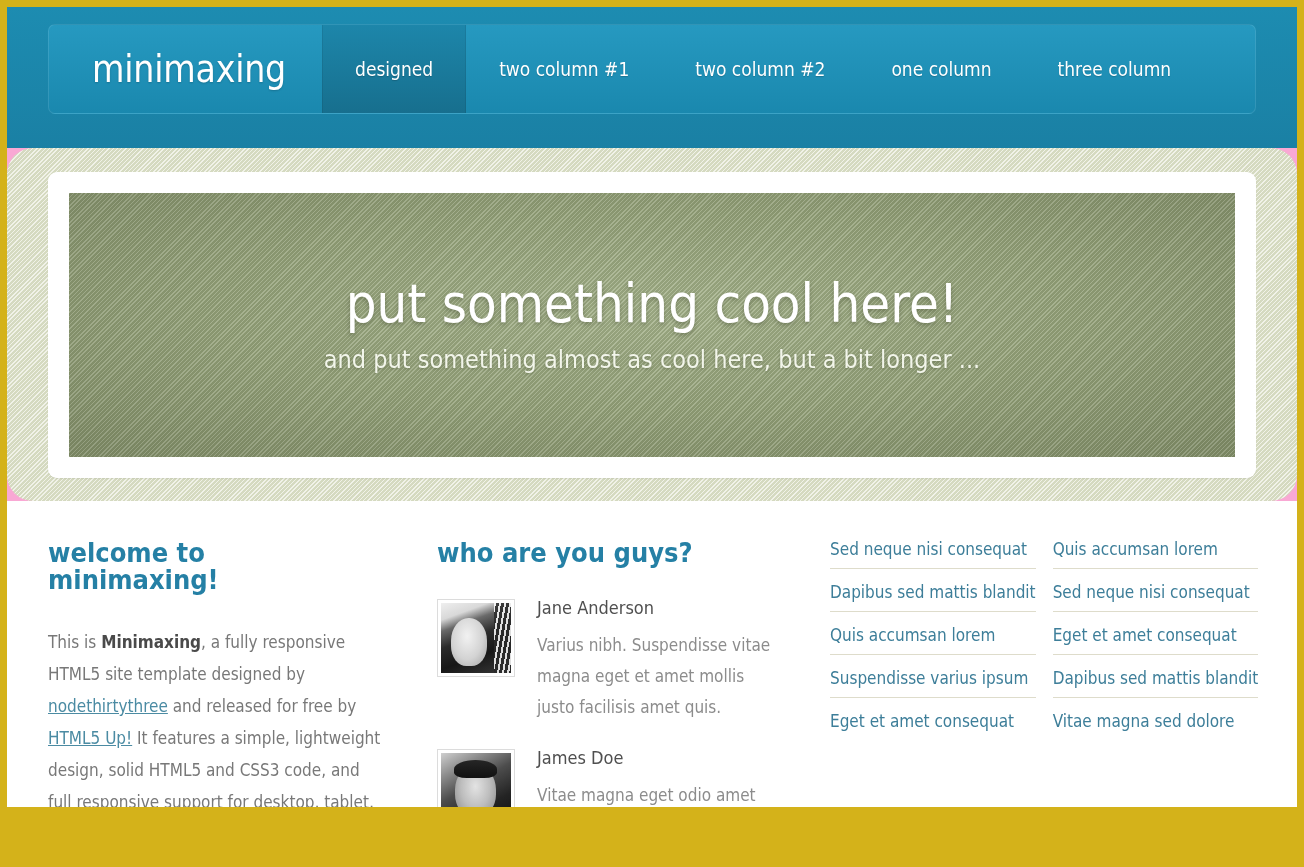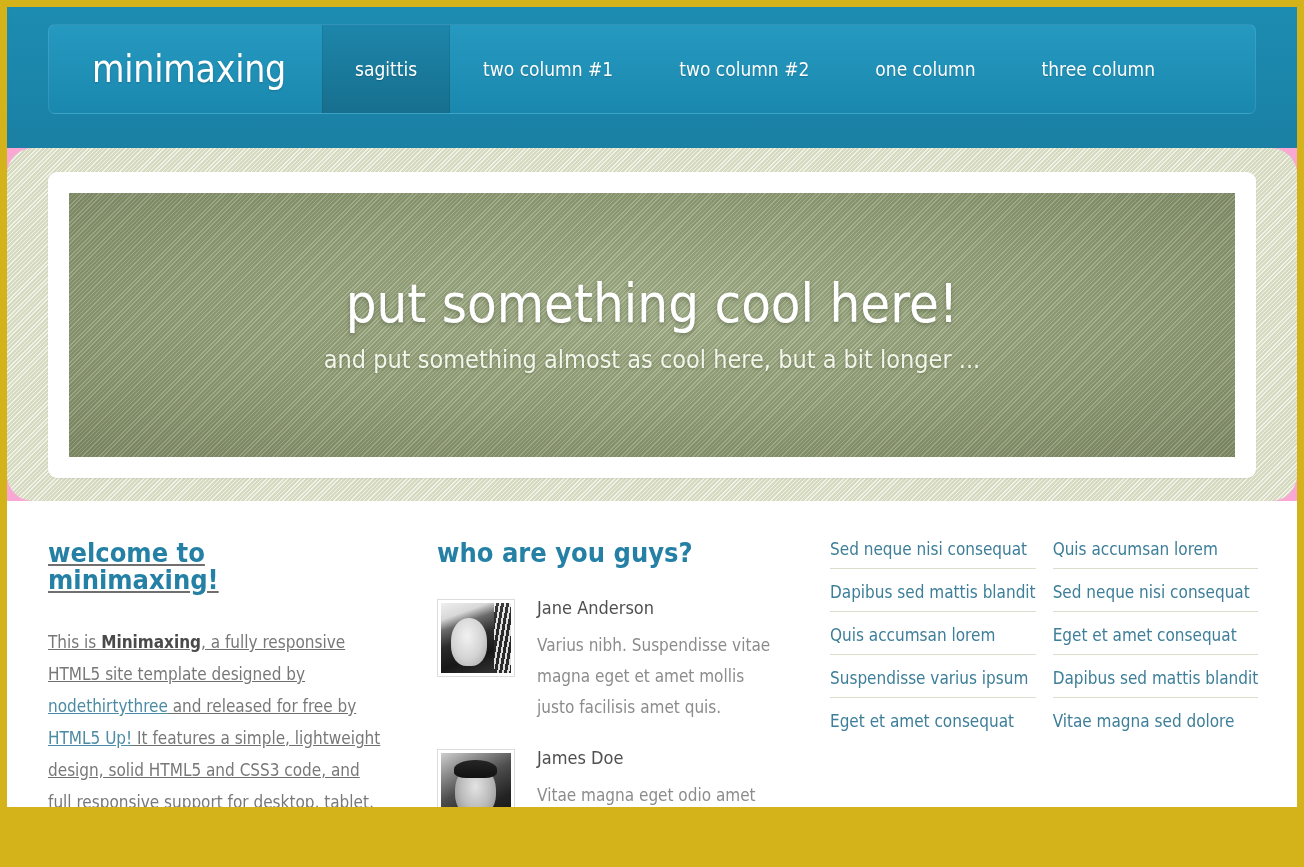--- a/index.html
+++ b/index.html
@@ -152,21 +152,21 @@
     background: #ffffff;
     padding: 38px 41px 0 41px;
     display: flex;
     gap: 0;
     height: 366px;
   }
 
   .col {
     position: relative;
   }
-  .col-left   { width: 406px; padding-right: 56px; text-decoration: underline; }
+  .col-left   { width: 406px; padding-right: 56px; }
   .col-mid    { width: 410px; padding-right: 56px; }
   .col-right  { width: 426px; }
 
   .col-title {
     font-size: 27px;
     color: #2580a5;
     margin-bottom: 33px;
     line-height: 1;
   }
 
@@ -286,21 +286,21 @@
 </style>
 </head>
 <body>
 
 <div id="page">
 
   <div id="header">
     <div id="nav-wrap">
       <div id="logo">minimaxing</div>
       <nav id="nav">
-        <a class="nav-item active">sagittis</a>
+        <a class="nav-item active">designed</a>
         <a class="nav-item">two column #1</a>
         <a class="nav-item">two column #2</a>
         <a class="nav-item">one column</a>
         <a class="nav-item">three column</a>
       </nav>
     </div>
   </div>
 
   <div id="banner-strip">
     <div id="banner-card">

